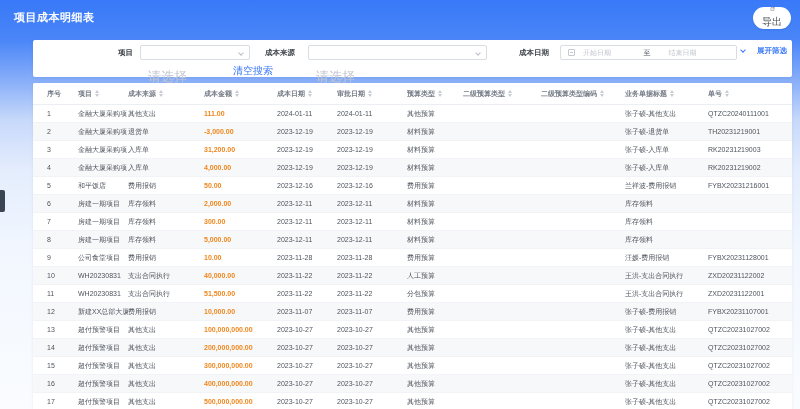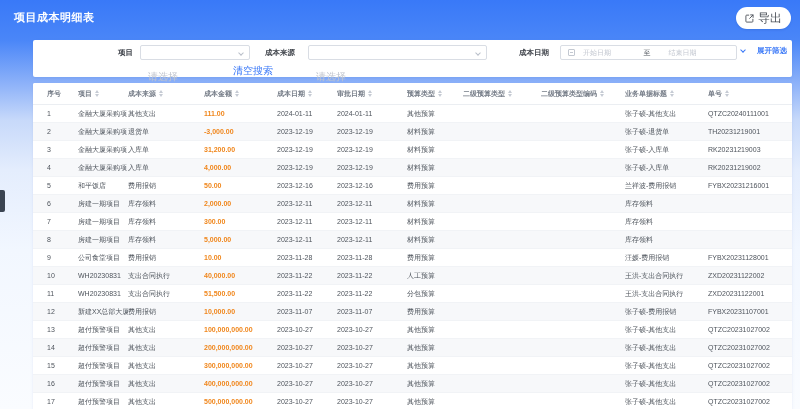--- a/index.html
+++ b/index.html
@@ -8,37 +8,38 @@
     font-family:"Liberation Sans","DejaVu Sans",sans-serif;
     background:linear-gradient(180deg,#3979F8 0px,#4A86F8 40px,#8FB3F9 85px,#C7D9FA 120px,#E4EDFD 170px,#F2F7FF 250px,#FAFCFF 409px);
     position:relative;
   }
   
   .page-title { position:absolute; left:14px; top:10px; font-size:11px; font-weight:700; color:#FFFFFF; letter-spacing:.5px; }
   .export-btn {
     position:absolute; top:7px; right:9px; height:22px; padding:0 9px;
     background:#FFFFFF; border:none; border-radius:11px;
     display:flex; align-items:center; gap:4px;
-    font-size:12px; color:#4B5058; cursor:pointer;
+    font-size:10px; color:#4B5058; cursor:pointer;
     box-shadow:0 1px 2px rgba(20,60,140,.18);
+    flex-direction:column;
   }
   
   .filter-card {
     position:absolute; left:33px; top:40px; width:759px; height:37px;
     background:#FFFFFF; border-radius:2px; box-shadow:0 1px 3px rgba(30,80,180,.10);
   }
   .filter-row { position:relative; height:16px; margin-top:5px; }
   .flabel { position:absolute; top:0; font-size:7.5px; font-weight:600; color:#41454C; line-height:15px; text-align:right; white-space:nowrap; }
   .lbl-project { left:75px; width:25px; }
   .lbl-source  { left:225px; width:37px; }
   .lbl-date    { left:478px; width:38px; }
   .select { position:absolute; top:0; height:15px; border:1px solid #D9DDE4; border-radius:2px; background:#fff; }
   .sel-project { left:107px; width:110px; }
   .sel-source  { left:275px; width:179px; }
-  .select input { width:100%; height:100%; border:none; outline:none; padding:0 14px 0 7px; font-size:10px; color:#4E545C; background:transparent;margin-top:24px; }
+  .select input { width:100%; height:100%; border:none; outline:none; padding:0 14px 0 7px; font-size:13px; color:#4E545C; background:transparent;margin-top:24px; }
   .select input::placeholder { color:#C0C5CE; }
   .chev { position:absolute; right:6px; top:4.5px; width:4px; height:4px; border-right:1px solid #B9BFC9; border-bottom:1px solid #B9BFC9; transform:rotate(45deg); }
   .daterange { position:absolute; left:527px; top:0; width:177px; height:15px; border:1px solid #D9DDE4; border-radius:2px; background:#fff; display:flex; align-items:center; padding:0 7px; }
   .cal { width:7px; height:7px; border:1px solid #C3C8D1; border-radius:1px; position:relative; flex:0 0 auto; }
   .cal::before { content:''; position:absolute; left:1px; right:1px; top:1.5px; border-top:1px solid #C3C8D1; }
   .ph { font-size:7px; color:#C0C5CE; white-space:nowrap; }
   .ph1 { flex:1; padding-left:8px; }
   .ph2 { flex:1; padding-left:18px; }
   .to-sep { font-size:7px; color:#4E545C; }
   .expand { position:absolute; left:708px; top:1px; display:flex; align-items:center; gap:12px; font-size:7.5px; font-weight:600; color:#3877F8; cursor:pointer; text-decoration:none; }

